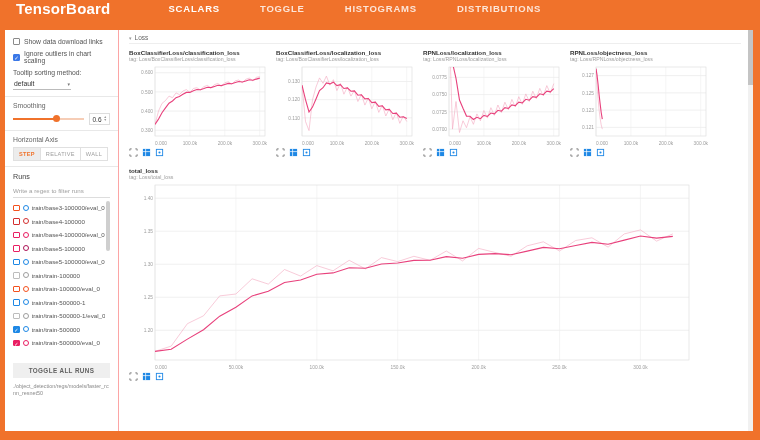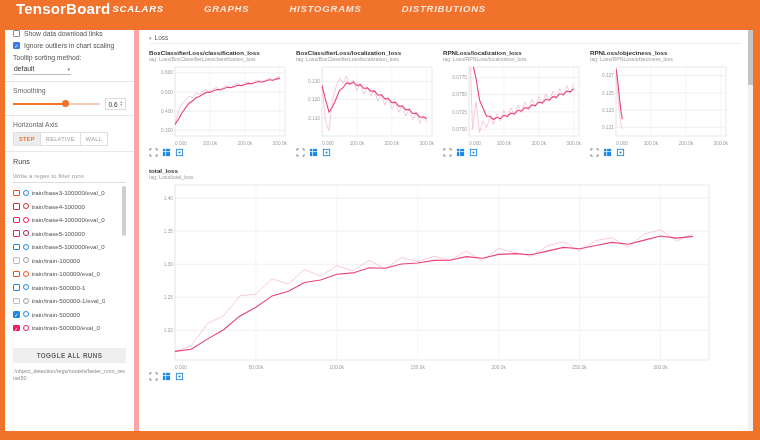--- a/index.html
+++ b/index.html
@@ -2,29 +2,29 @@
 <html><head>
 <meta charset="utf-8">
 <style>
   * { margin:0; padding:0; box-sizing:border-box; }
   body { font-family:"Liberation Sans", sans-serif; background:#888; }
   .app { position:relative; width:760px; height:440px; background:#f0722b; overflow:hidden; }
 
   
   .header { position:absolute; top:0; left:0; right:0; height:16px; display:flex; align-items:center; }
   .brand { color:#fff; font-size:15px; font-weight:bold; margin-left:16px; letter-spacing:.2px; }
-  .nav { display:flex; gap:36px;font-style:italic; }
+  .nav { display:flex; margin-left:56px; gap:36px; }
   .tab { color:rgba(255,255,255,.82); font-size:9.5px; letter-spacing:.8px; font-weight:bold; cursor:pointer; padding:4px 2px; }
   .tab.active { color:#fff; }
 
   
   .content { position:absolute; top:30px; left:5px; right:7px; bottom:9px; background:#fff; display:flex; overflow:hidden; }
 
   
-  .sidebar { width:134px; border-right:5px solid #fca5a5; padding:0 8px 4px 8px; font-size:6.8px; color:#555; flex:none; overflow:hidden; }
+  .sidebar { width:114px; border-right:1px solid #fca5a5; padding:8px 8px 4px 8px; font-size:6.8px; color:#555; flex:none; overflow:hidden; }
   .chk-row { display:flex; align-items:center; gap:4px; margin-bottom:5px; cursor:pointer; }
   .chk { width:7px; height:7px; border:1px solid #8a8a8a; border-radius:1px; flex:none; font-size:5.5px; line-height:6px; text-align:center; color:#fff; }
   .chk.checked { background:#3b78e7; border-color:#3b78e7; }
   .tooltip-sort { margin:5px 0 6px 0; }
   .select { display:inline-flex; align-items:center; justify-content:space-between; width:58px; border-bottom:1px solid #bbb; margin-top:3px; padding:1px 1px 2px 1px; color:#333; cursor:pointer; }
   .select .caret { font-size:5px; color:#777; }
   .divider { border-top:1px solid #e8e8e8; margin:5px -8px; }
   .sec-label { color:#666; margin-bottom:4px; }
   .smooth-row { display:flex; align-items:center; gap:5px; margin-top:3px; }
   .slider { position:relative; flex:1; height:10px; cursor:pointer; }
@@ -71,21 +71,21 @@
 </style>
 </head>
 <body>
 
 <div class="app">
 
   <div class="header">
     <div class="brand">TensorBoard</div>
     <div class="nav">
         <div class="tab active">SCALARS</div>
-        <div class="tab">GRAPHS</div>
+        <div class="tab">TOGGLE</div>
         <div class="tab">HISTOGRAMS</div>
         <div class="tab">DISTRIBUTIONS</div>
       </div>
   </div>
 
   <div class="content">
 
     <div class="sidebar">
       <div class="chk-row">
         <span class="chk"></span>

